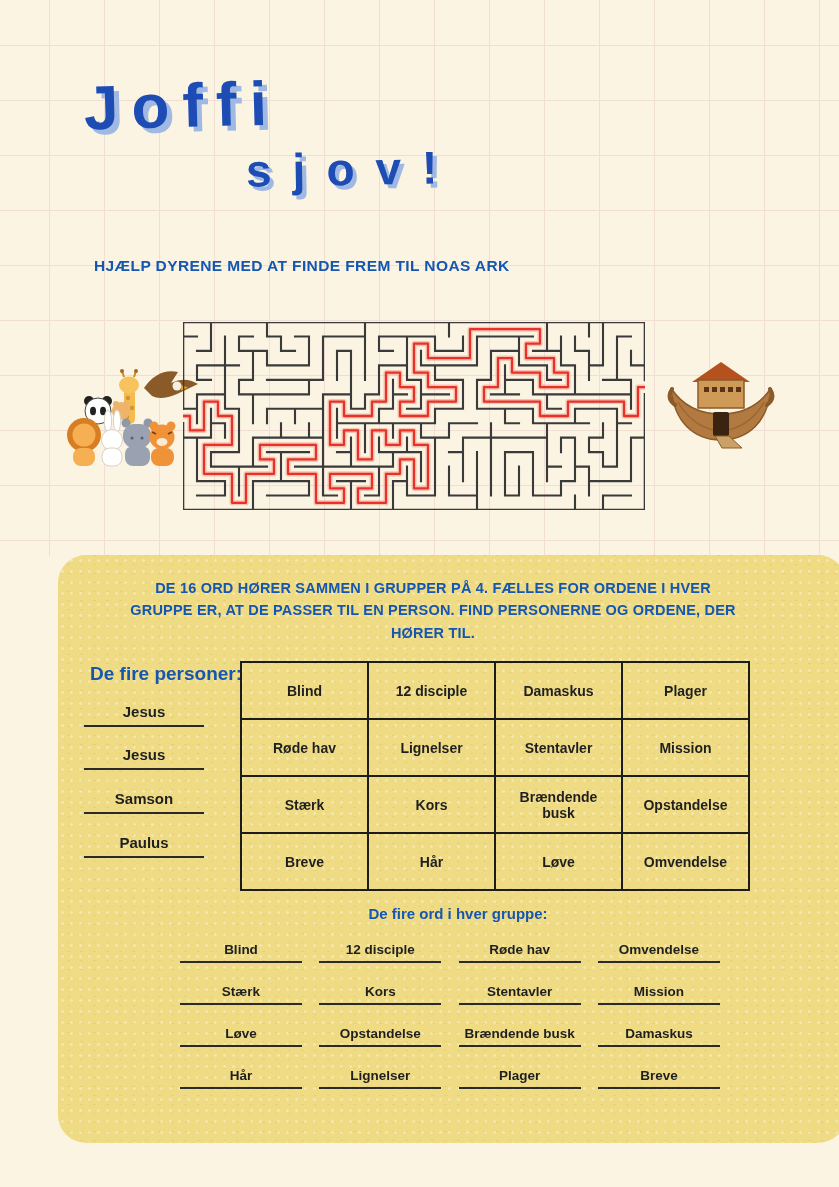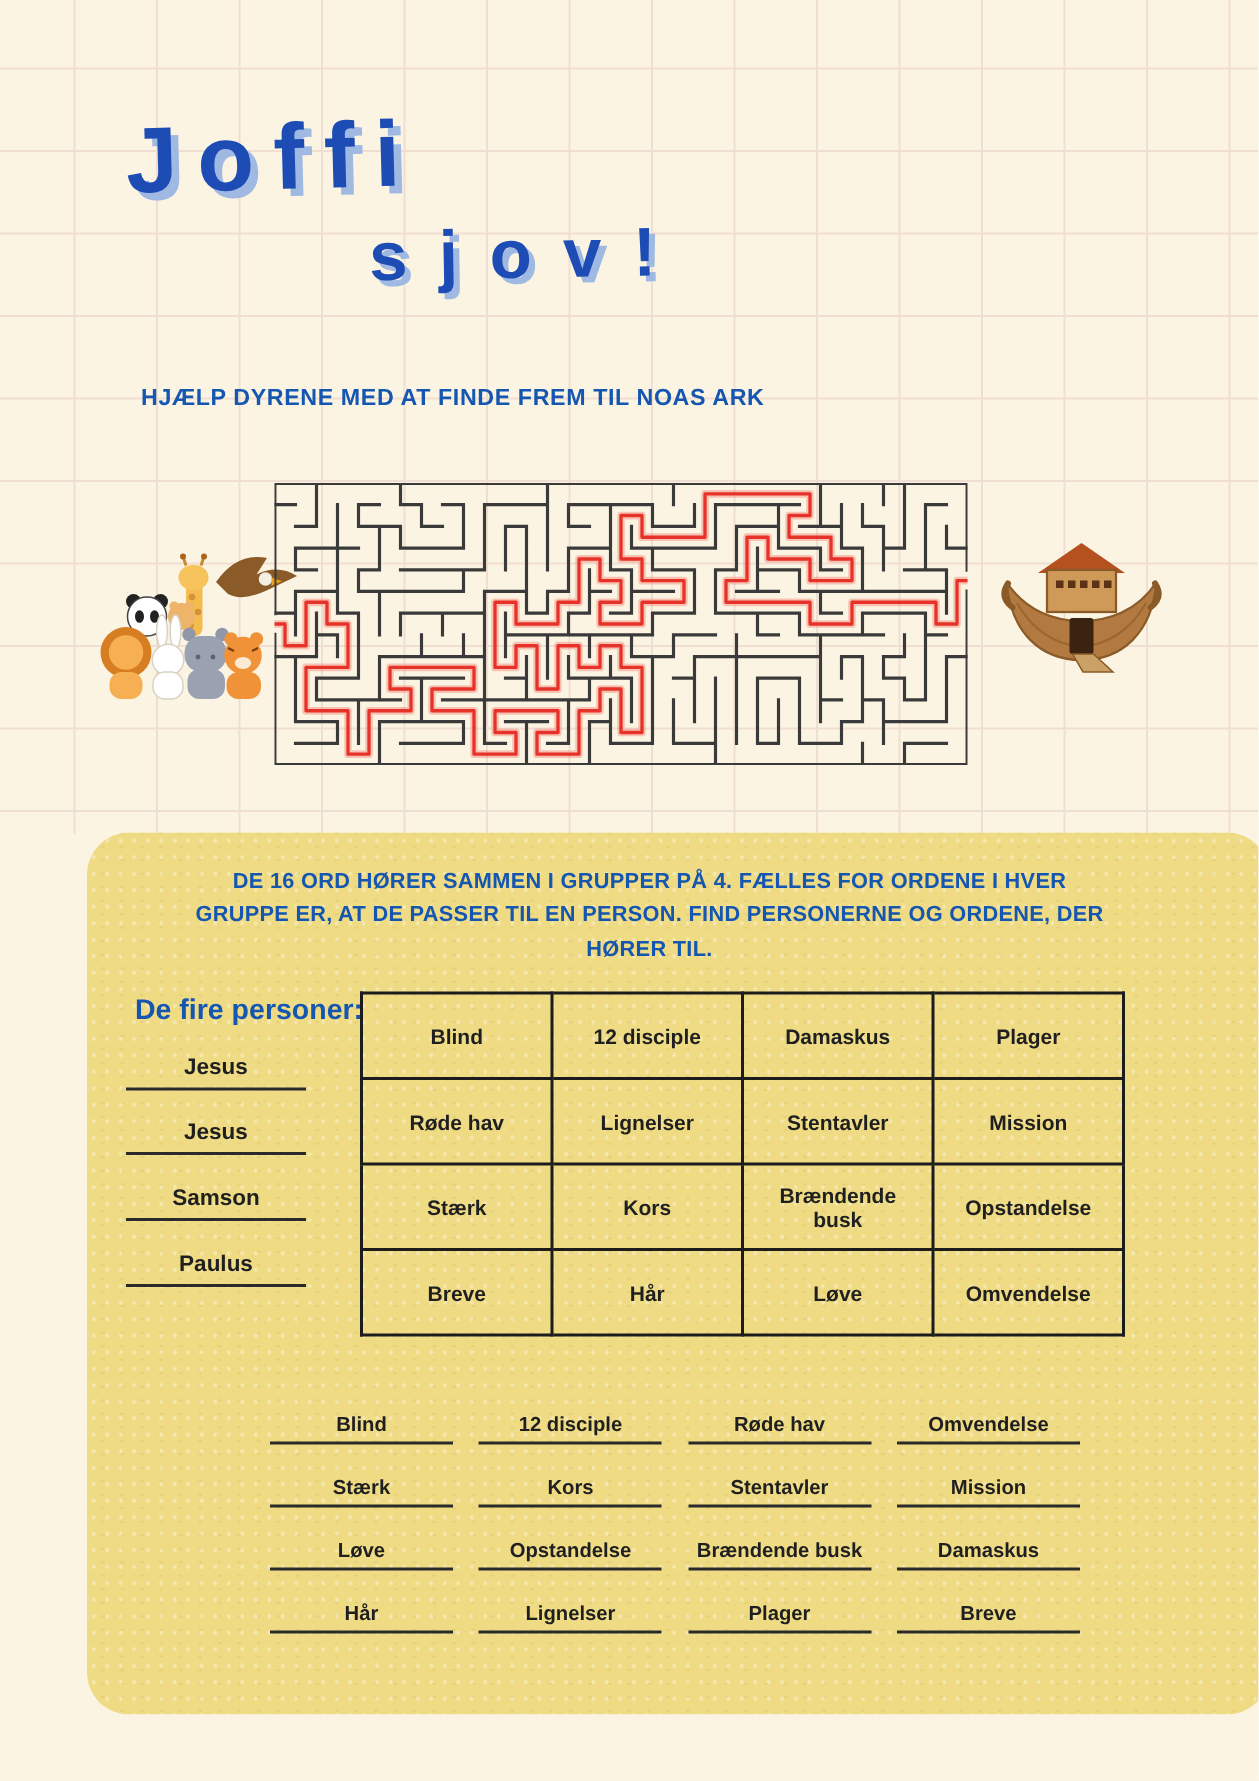--- a/index.html
+++ b/index.html
@@ -160,20 +160,21 @@
         </tr>
         <tr>
           <td>Breve</td>
           <td>Hår</td>
           <td>Løve</td>
           <td>Omvendelse</td>
         </tr>
       </tbody>
     </table>
 
+    <div class="groups-label">De fire ord i hver gruppe:</div>
     <div class="groups">
       <div class="group-col">
         <div class="word-slot">Blind</div>
         <div class="word-slot">Stærk</div>
         <div class="word-slot">Løve</div>
         <div class="word-slot">Hår</div>
       </div>
       <div class="group-col">
         <div class="word-slot">12 disciple</div>
         <div class="word-slot">Kors</div>

